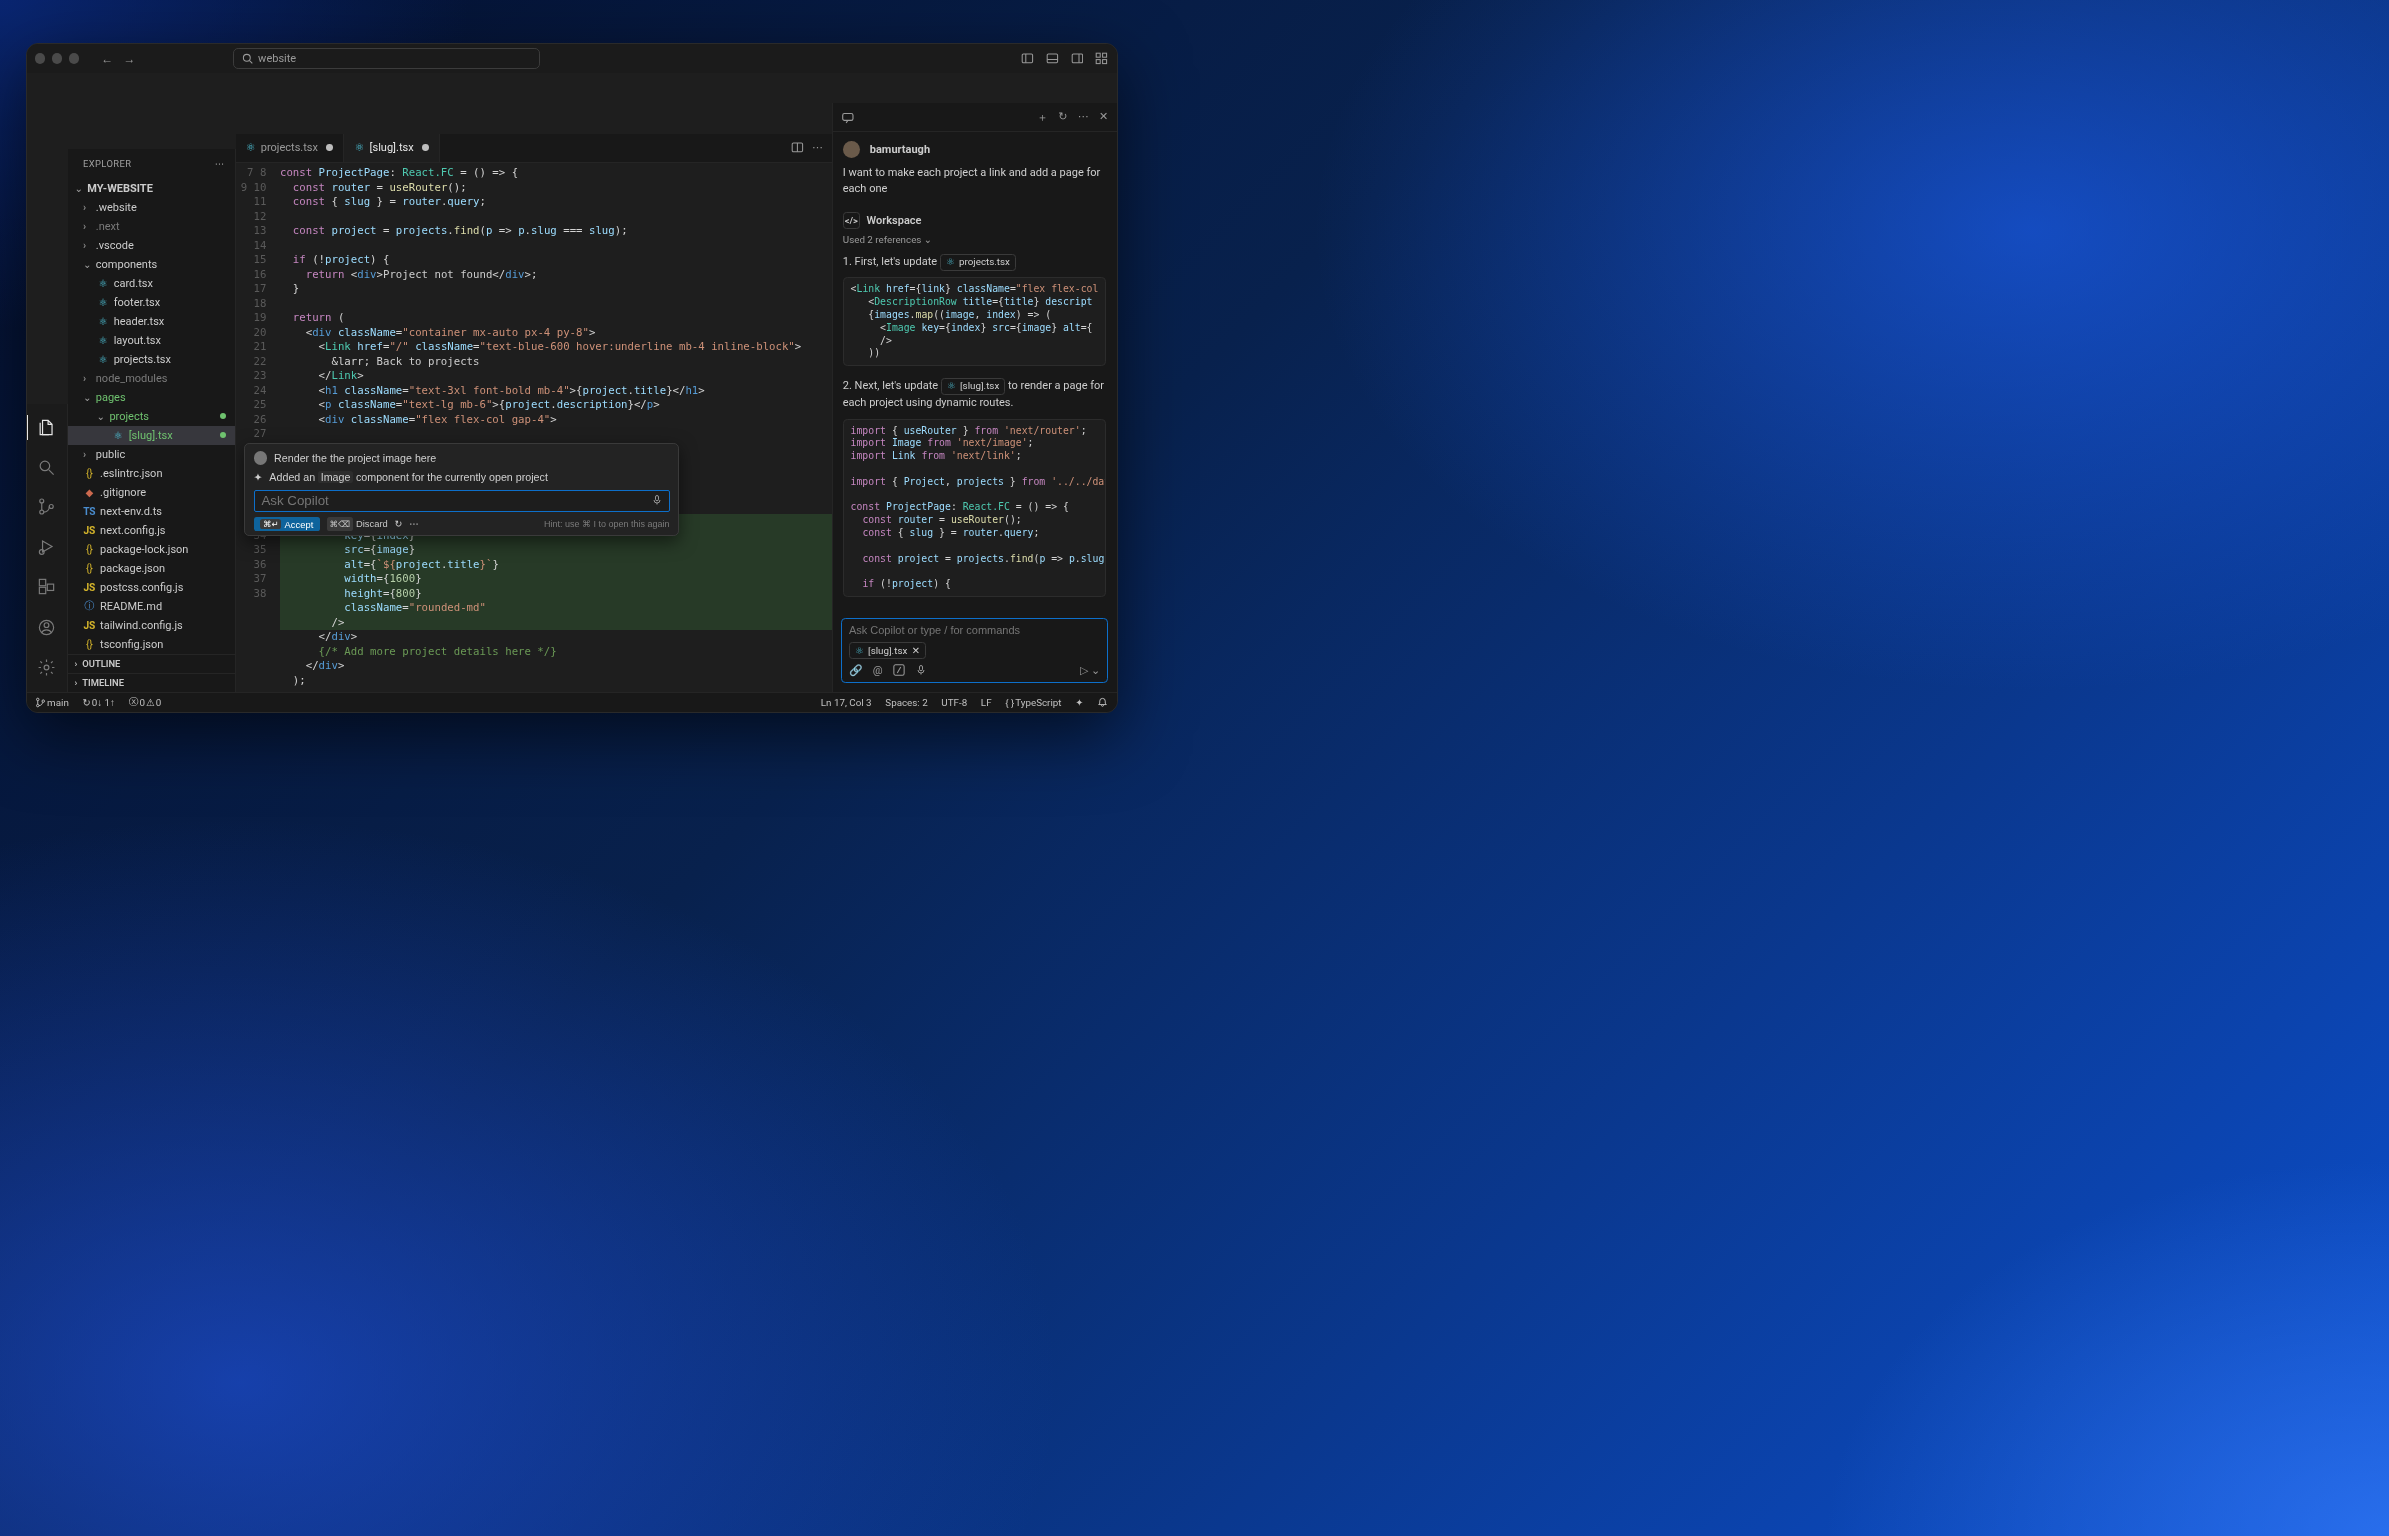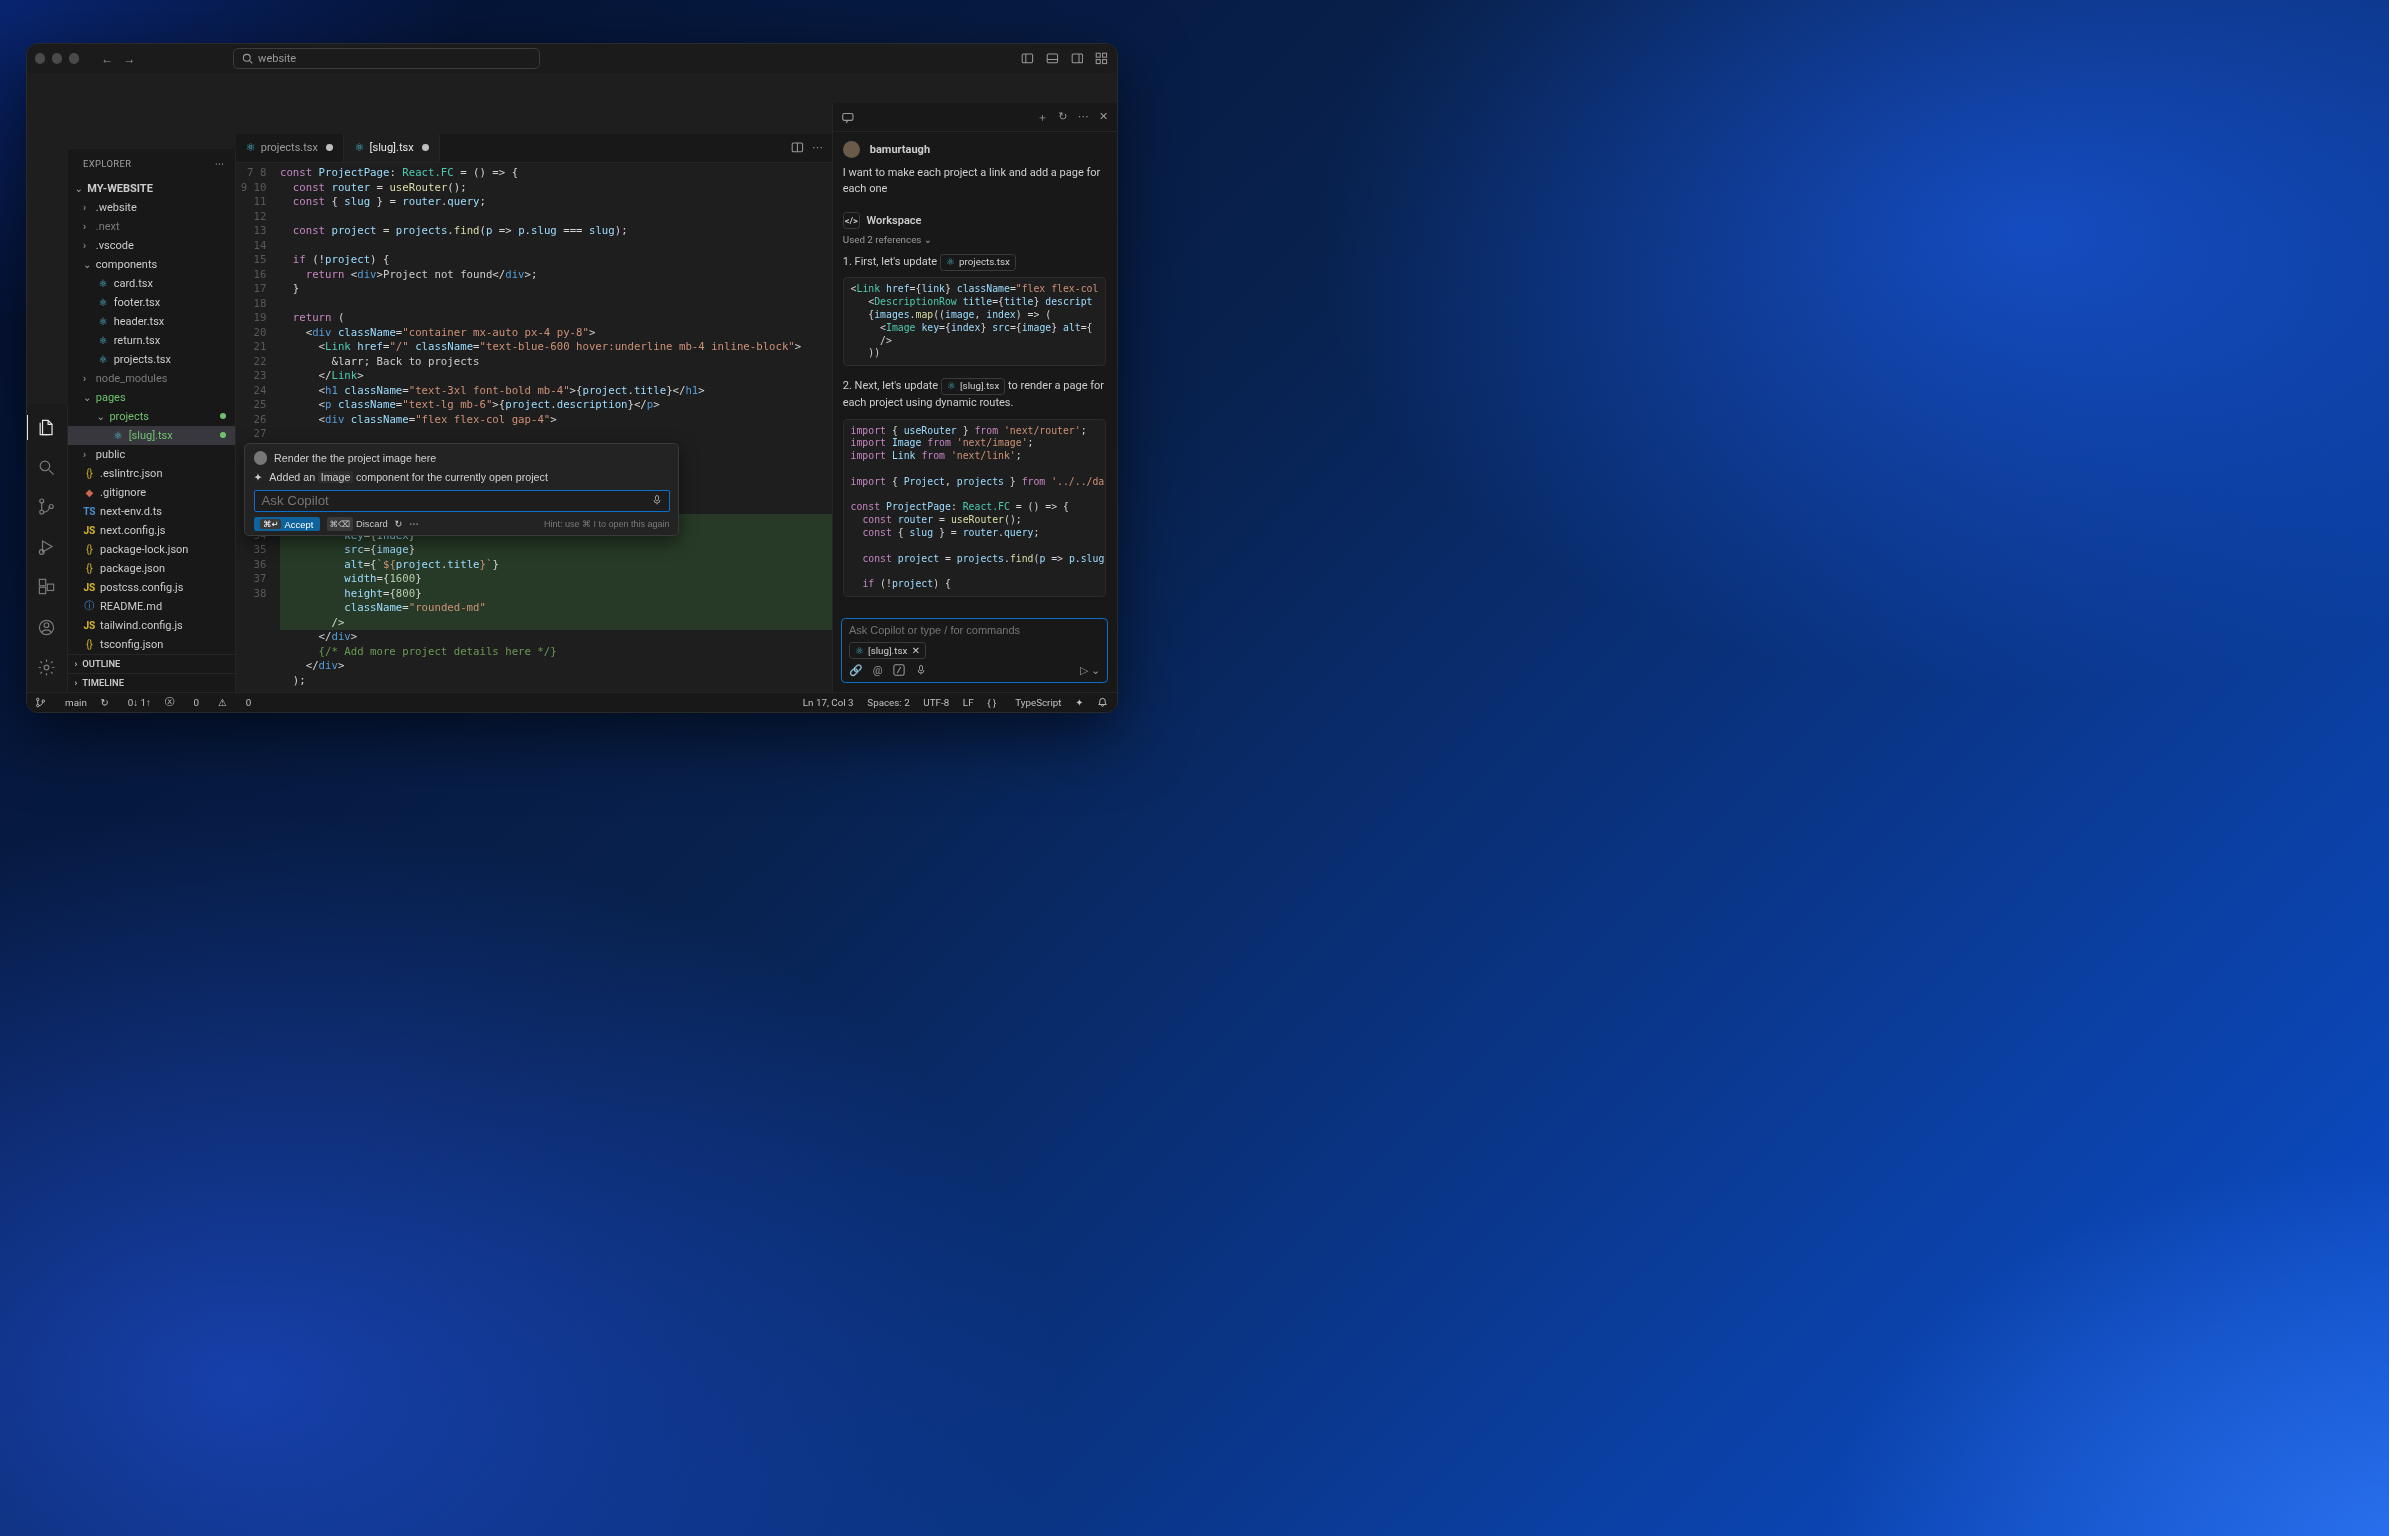--- a/index.html
+++ b/index.html
@@ -161,21 +161,21 @@
 .chat-input-icons { display:flex; gap:10.2px; align-items:center; margin-top:5.1px; color:#9a9a9a; }
 .chat-input-icons .send { margin-left:auto; }
 
 
 .statusbar {
   height:20.5px; background:#181818; border-top:0.9px solid #252525;
   display:flex; align-items:center; padding:0 8.5px; gap:13.7px;
   font-size:9.8px; color:#c0c0c0;
 }
 .statusbar .right { margin-left:auto; display:flex; gap:13.7px; }
-.status-item { display:flex; align-items:center; gap:19px; }
+.status-item { display:flex; align-items:center; gap:1px; }
 </style>
 </head>
 <body>
 
 <div class="wallpaper"></div>
 
 <div class="vscode">
 
   <div class="titlebar">
     <div class="traffic">
@@ -313,21 +313,21 @@
         <div class="tree-row depth2">
             <span class="ficon ic-react">⚛</span>
             <span>footer.tsx</span>
           </div>
         <div class="tree-row depth2">
             <span class="ficon ic-react">⚛</span>
             <span>header.tsx</span>
           </div>
         <div class="tree-row depth2">
             <span class="ficon ic-react">⚛</span>
-            <span>return.tsx</span>
+            <span>layout.tsx</span>
           </div>
         <div class="tree-row depth2">
             <span class="ficon ic-react">⚛</span>
             <span>projects.tsx</span>
           </div>
         <div class="tree-row depth1 dim">
             <span class="chev">›</span>
             <span>node_modules</span>
           </div>
         <div class="tree-row depth1 add">

